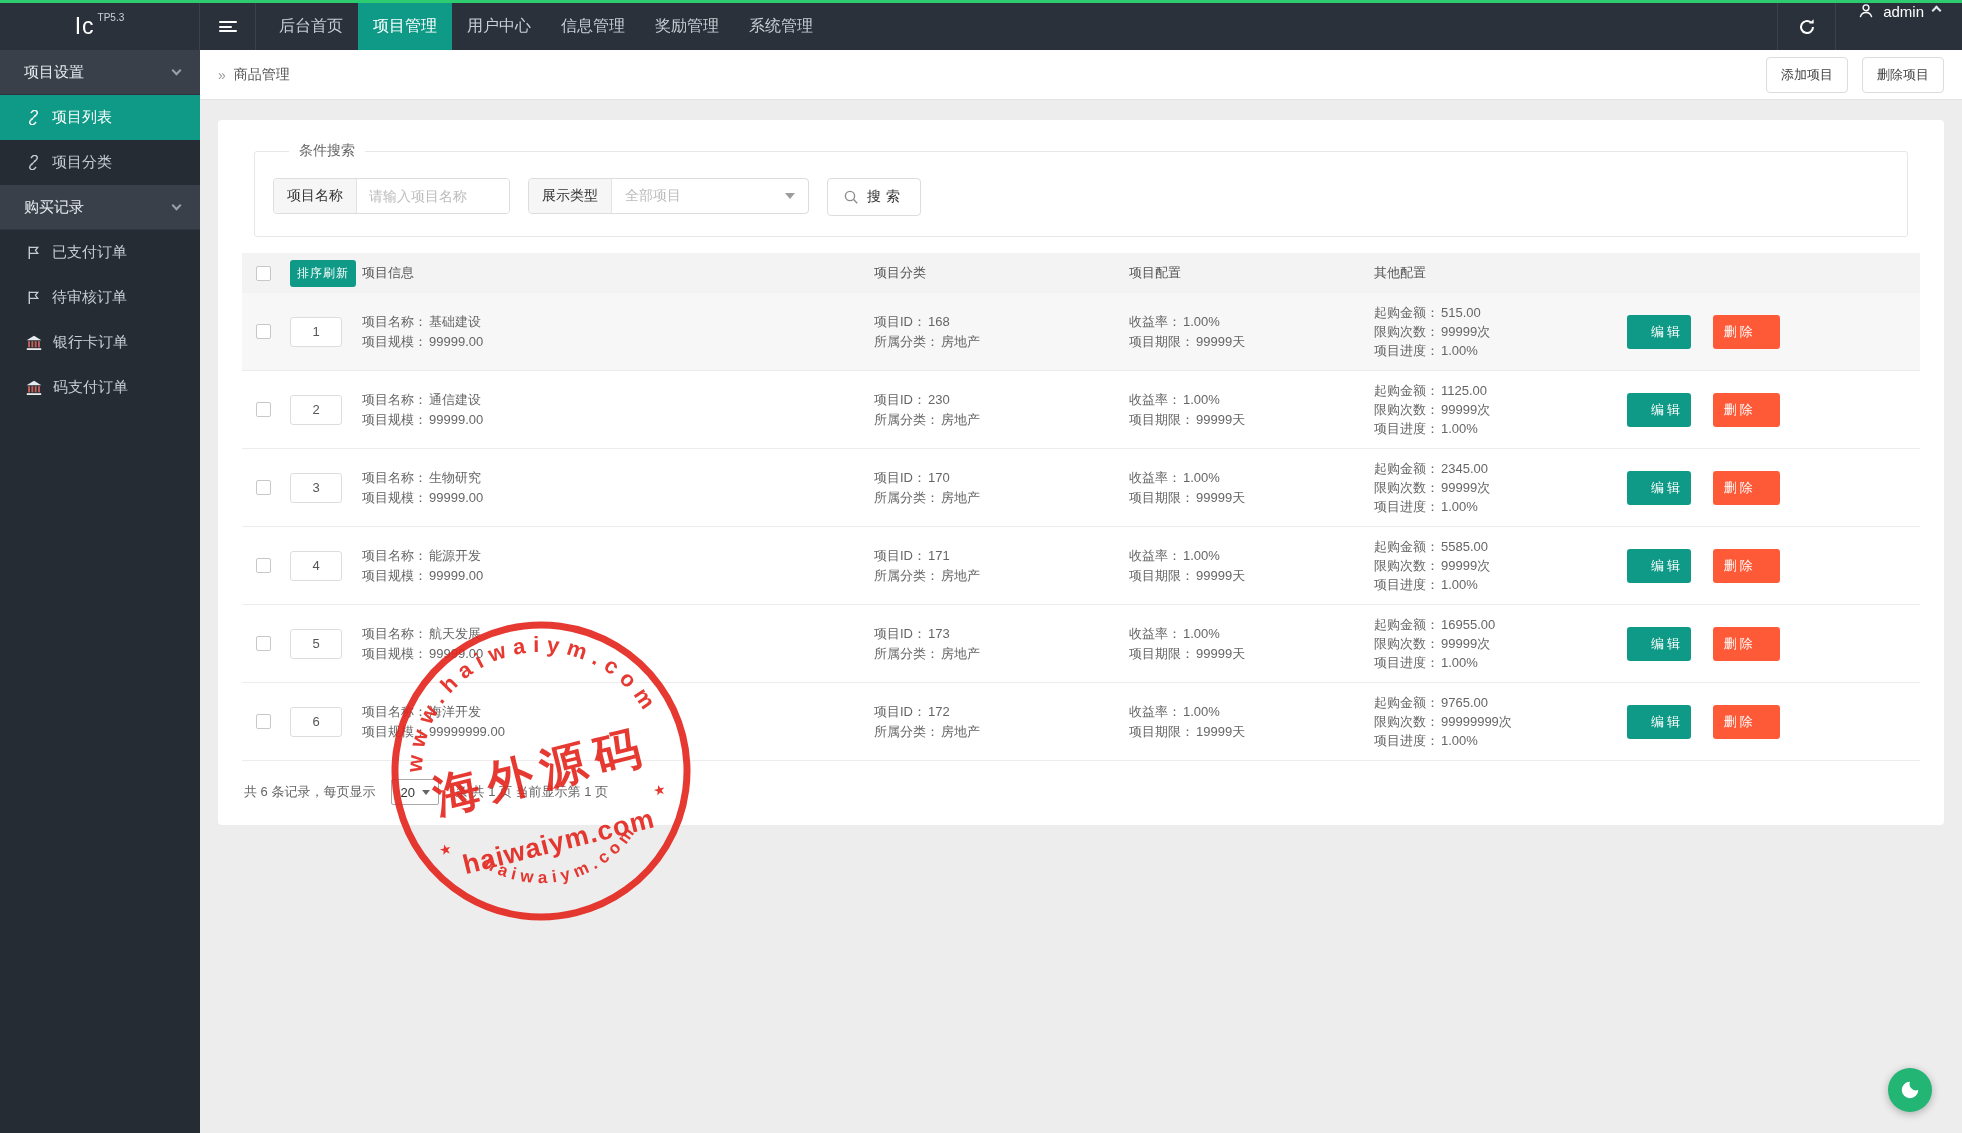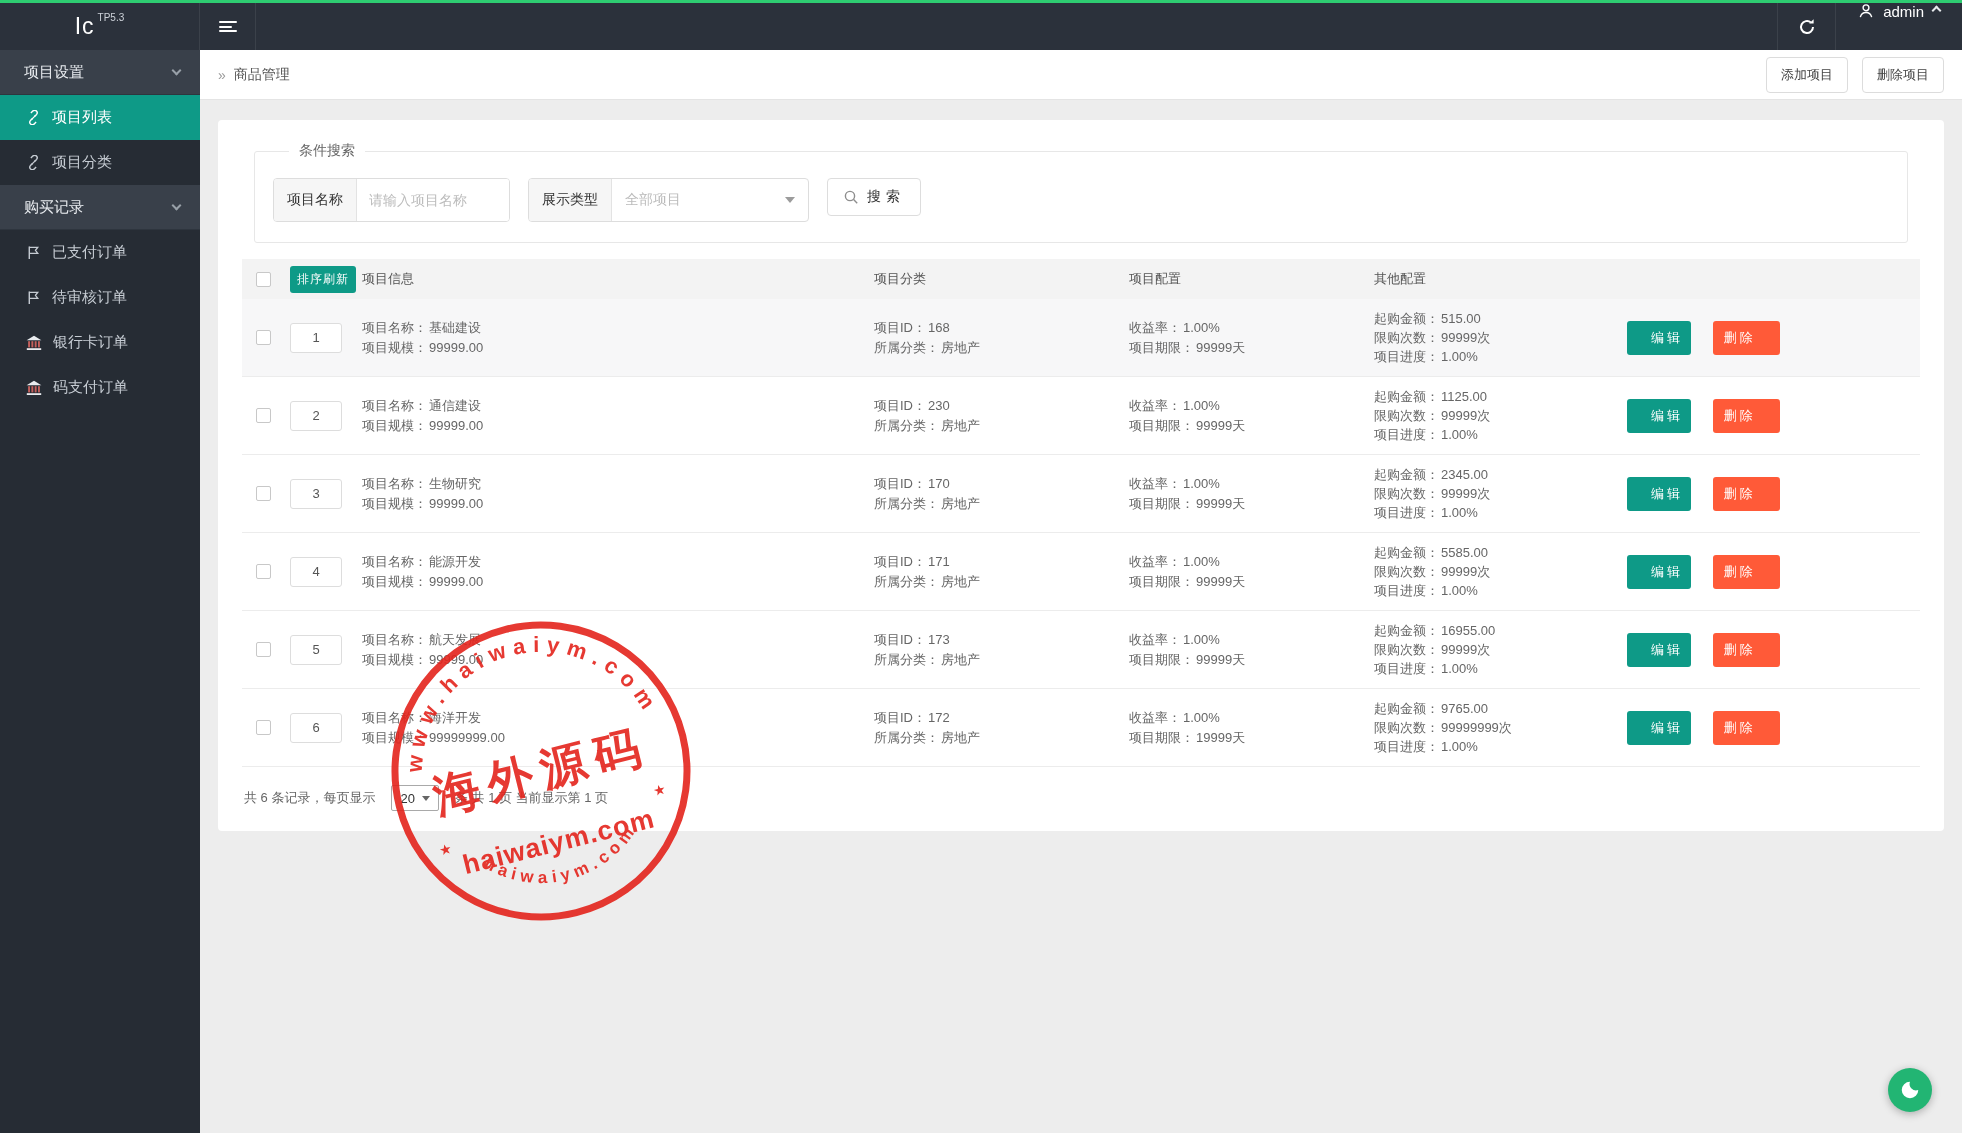--- a/index.html
+++ b/index.html
@@ -50,21 +50,21 @@
   .ghost-btn { background:#fff; border:1px solid #dcdcdc; border-radius:4px; color:#444; font-size:13px;
                padding:8px 14px; cursor:pointer; font-family:inherit; }
 
   .content { padding:20px 18px; }
   .card { background:#fff; border-radius:4px; padding:16px 24px 20px; min-height:690px; }
 
   
   .search-box { border:1px solid #e7e7e7; border-radius:3px; margin:6px 12px 16px; padding:14px 18px 20px; }
   .search-box legend { color:#666; font-size:14px; padding:0 10px; margin-left:16px; }
   .search-form { display:flex; gap:18px; margin-top:4px; }
-  .input-group { display:flex; height:44px; border:1px solid #ddd; border-radius:4px; overflow:hidden; background:#fff; }
+  .input-group { display:flex; height:36px; border:1px solid #ddd; border-radius:4px; overflow:hidden; background:#fff; }
   .ig-label { display:flex; align-items:center; padding:0 13px; background:#f6f6f6; color:#333;
               font-size:14px; border-right:1px solid #e3e3e3; white-space:nowrap; }
   .ig-input { border:none; outline:none; padding:0 12px; font-size:14px; width:152px; color:#333; font-family:inherit; }
   .ig-input::placeholder { color:#bcbcbc; }
   .ig-select { display:flex; align-items:center; justify-content:space-between; width:196px; padding:0 13px;
                color:#bbb; font-size:14px; cursor:pointer; }
   .caret { width:0; height:0; border-left:5px solid transparent; border-right:5px solid transparent;
            border-top:6px solid #9c9c9c; }
   .search-btn { height:38px; display:flex; align-items:center; gap:8px; padding:16px 15px; background:#fff;
                 border:1px solid #ddd; border-radius:4px; font-size:14px; color:#333; letter-spacing:5px;
@@ -118,20 +118,28 @@
     <div class="logo-box">
       <span class="logo-text">Ic</span>
       <span class="logo-sup">TP5.3</span>
     </div>
     <div class="nav-toggle">
       <span class="bars">
           <span></span>
           <span></span>
           <span></span>
         </span>
+    </div>
+    <div class="topnav">
+      <div class="topnav-item">后台首页</div>
+      <div class="topnav-item active">项目管理</div>
+      <div class="topnav-item">用户中心</div>
+      <div class="topnav-item">信息管理</div>
+      <div class="topnav-item">奖励管理</div>
+      <div class="topnav-item">系统管理</div>
     </div>
     <div class="top-spacer"></div>
     <div class="icon-btn">
       <svg width="18" height="18" viewBox="0 0 18 18">
         <path d="M15 9a6 6 0 1 1-2.1-4.55" fill="none" stroke="#fff" stroke-width="2"></path>
         <path d="M15.6 1.2v4.4h-4.4z" fill="#fff"></path>
       </svg>
     </div>
     <div class="admin-box">
       <svg width="16" height="16" viewBox="0 0 16 16">

